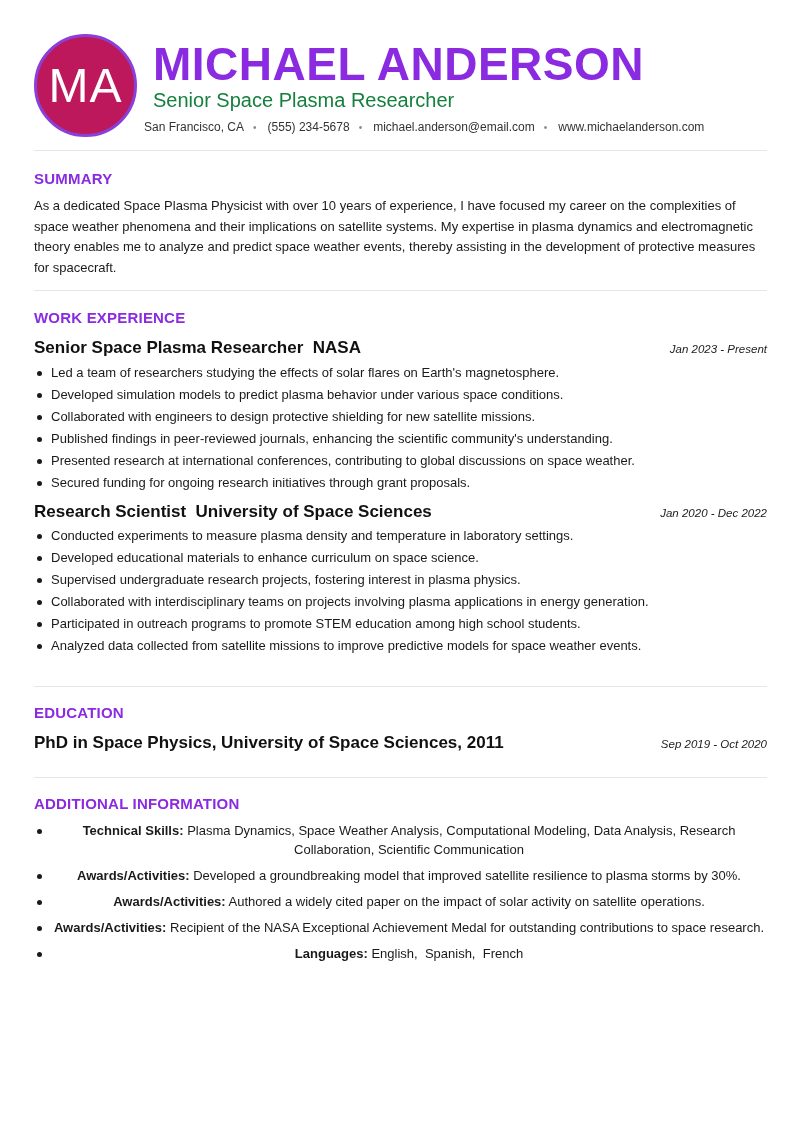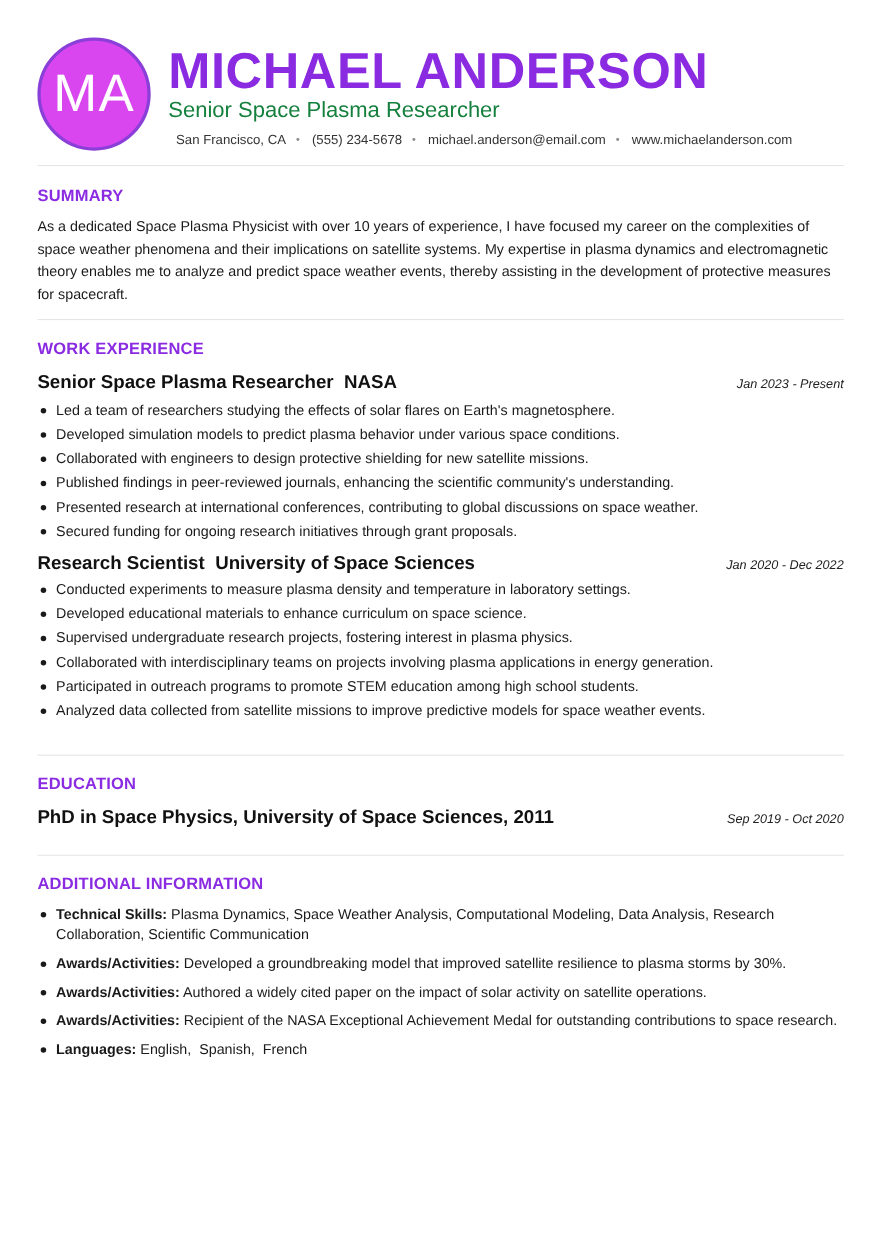--- a/index.html
+++ b/index.html
@@ -3,27 +3,27 @@
 <meta charset="utf-8">
 <style>
   * { margin: 0; padding: 0; box-sizing: border-box; }
   html, body { width: 800px; height: 1130px; background: #ffffff; }
   body { font-family: "Liberation Sans", "DejaVu Sans", sans-serif; color: #1a1a1a; position: relative; overflow: hidden; }
   .page { position: absolute; left: 34px; top: 0; width: 733px; }
 
   .header { position: relative; height: 150px; }
   .avatar {
     position: absolute; left: 0; top: 34px; width: 103px; height: 103px;
-    border-radius: 50%; background: #d946ef; border: 3px solid #8a3fd9;
+    border-radius: 50%; background: #be185d; border: 3px solid #8a3fd9;
     display: flex; align-items: center; justify-content: center;
   }
   .avatar span { color: #ffffff; font-size: 48px; font-weight: 400; letter-spacing: 1px; }
   .name { position: absolute; left: 119px; top: 37px; font-size: 46px; font-weight: 700; color: #8a2be2; letter-spacing: 0.5px; }
   .title { position: absolute; left: 119px; top: 89px; font-size: 20px; color: #15803d; }
-  .contact { position: absolute; left: 126px; top: 120px; font-size: 12px; color: #333; display: flex; align-items: center; white-space: nowrap; }
+  .contact { position: absolute; left: 110px; top: 120px; font-size: 12px; color: #333; display: flex; align-items: center; white-space: nowrap; }
   .contact .sep { color: #888; margin: 0 11px 0 9px; font-size: 10px; }
 
   .divider { height: 1px; background: #e6e6e6; width: 733px; }
   .section-title { font-size: 15px; font-weight: 700; color: #8a2be2; letter-spacing: 0.2px; }
   .summary-text { margin-top: 9px; font-size: 13px; line-height: 20.5px; color: #1a1a1a; }
 
   .job-head { display: flex; justify-content: space-between; align-items: baseline; }
   .job-title { font-size: 17px; font-weight: 700; color: #111; }
   .job-date { font-size: 11.5px; font-style: italic; color: #222; text-align: right; }
   ul.bullets { list-style: none; }
@@ -102,21 +102,21 @@
     <div class="section-title">EDUCATION</div>
     <div class="job-head" style="margin-top:12px;">
       <span class="job-title">PhD in Space Physics, University of Space Sciences, 2011</span>
       <span class="job-date">Sep 2019 - Oct 2020</span>
     </div>
   </div>
   <div class="divider" style="position:absolute; top:777px;"></div>
 
   <div style="position:absolute; top:795px; left:0; width:733px;">
     <div class="section-title">ADDITIONAL INFORMATION</div>
-    <ul class="bullets addl" style="margin-top:9px;">
+    <ul class="bullets addl" style="margin-top:9px;text-align:center;">
       <li><b>Technical Skills:</b> <span>Plasma Dynamics, Space Weather Analysis, Computational Modeling, Data Analysis, Research Collaboration, Scientific Communication</span></li>
       <li><b>Awards/Activities:</b> <span>Developed a groundbreaking model that improved satellite resilience to plasma storms by 30%.</span></li>
       <li><b>Awards/Activities:</b> <span>Authored a widely cited paper on the impact of solar activity on satellite operations.</span></li>
       <li><b>Awards/Activities:</b> <span>Recipient of the NASA Exceptional Achievement Medal for outstanding contributions to space research.</span></li>
       <li><b>Languages:</b> <span style="white-space:pre;">English,  Spanish,  French</span></li>
     </ul>
   </div>
 
 </div>
 

